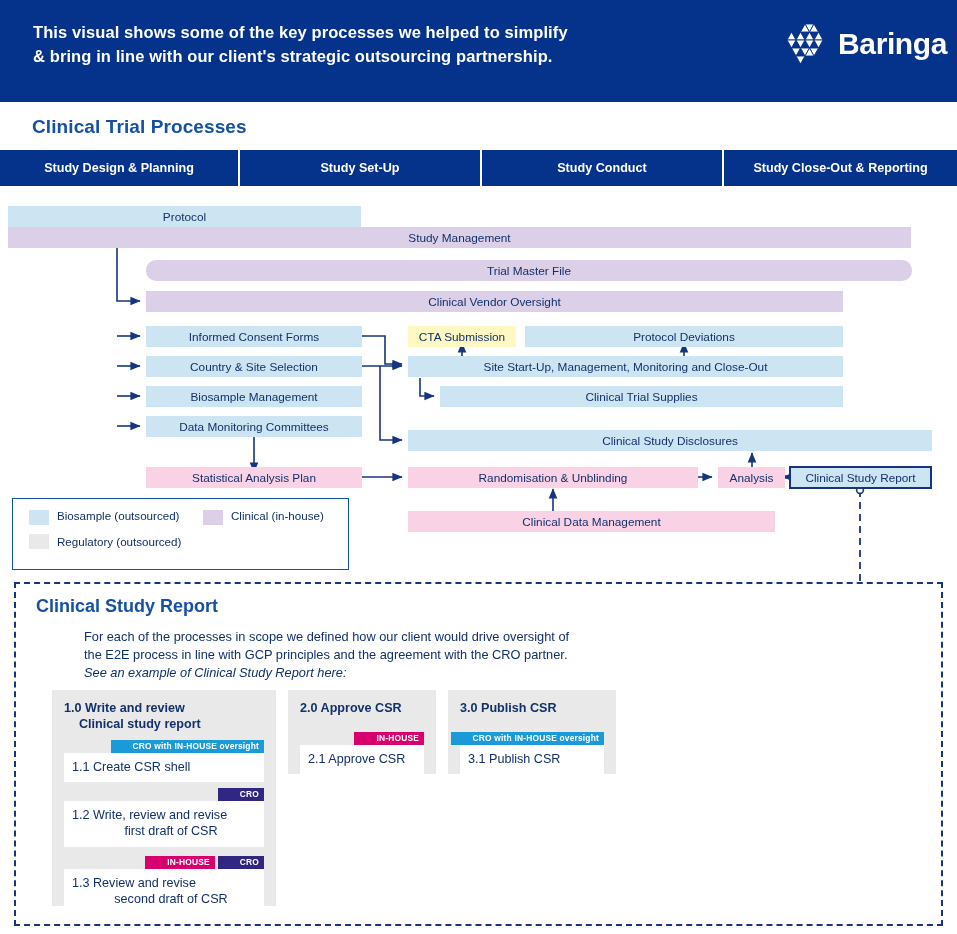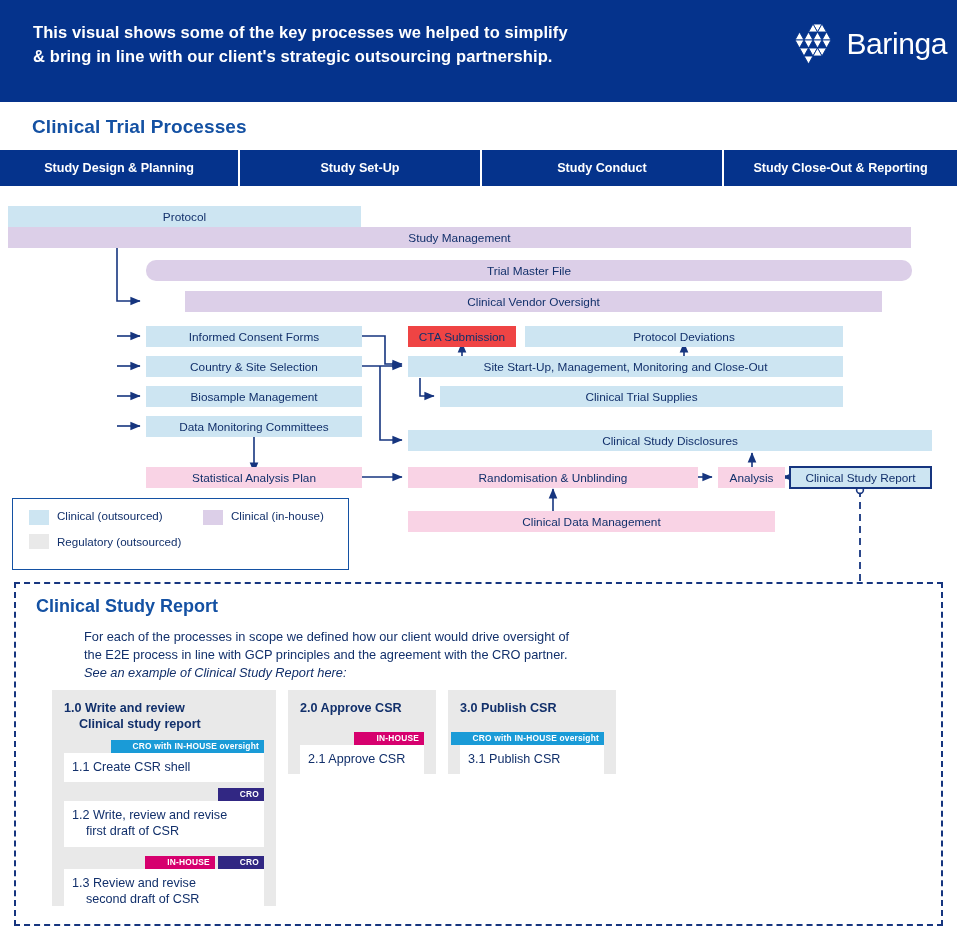--- a/index.html
+++ b/index.html
@@ -19,21 +19,21 @@
   }
   #banner-text{
     position:absolute;left:33px;top:21px;width:700px;
     color:#ffffff;font-size:16.5px;font-weight:bold;line-height:1.45;
     letter-spacing:.1px;
   }
   #logo-wrap{
     position:absolute;right:22px;top:20px;display:flex;align-items:center;gap:9px;
   }
   #logo-mark{width:48px;height:48px;}
-  #logo-word{color:#fff;font-size:30px;font-weight:normal;letter-spacing:-0.4px;}
+  #logo-word{color:#fff;font-size:30px;font-weight:bold;letter-spacing:-0.4px;}
 
   
   #section-title{
     position:absolute;left:32px;top:116px;
     font-size:19px;font-weight:bold;color:#1451a3;letter-spacing:.1px;
   }
 
   
   #tabs{
     position:absolute;left:0;top:150px;width:957px;height:36px;
@@ -49,21 +49,21 @@
 
   
   #diagram{position:absolute;left:0;top:186px;width:957px;height:390px;}
   .bar{
     position:absolute;height:21px;box-sizing:border-box;
     display:flex;align-items:center;justify-content:center;
     font-size:11.8px;color:#12306b;white-space:nowrap;
   }
   .bar.clin-out{background:#cde5f2;}
   .bar.clin-in{background:#dccfe8;}
-  .bar.reg-out{background:#ef4444;}
+  .bar.reg-out{background:#fef9c3;}
   .bar.dm-out{background:#f9d3e5;}
   .bar.csr-box{
     background:#cde5f2;border:2px solid #16357f;height:23px;
     font-weight:normal;
   }
   #svg-links{position:absolute;left:0;top:0;width:957px;height:390px;overflow:visible;}
 
   
   #legend{
     position:absolute;left:12px;top:498px;width:337px;height:72px;
@@ -95,21 +95,21 @@
     color:#fff;font-size:8.4px;font-weight:bold;letter-spacing:.2px;
     padding:2px 5px 2px 22px;line-height:1.05;white-space:nowrap;
   }
   .badge.cro{background:#312783;}
   .badge.inhouse{background:#d6006e;}
   .badge.croih{background:#1a9bd7;}
   .substep{
     background:#ffffff;padding:6px 8px 7px 8px;
     font-size:12.6px;color:#12306b;line-height:1.3;box-sizing:border-box;
   }
-  .substep .ind{display:block;padding-left:14px;}
+  .substep .ind{display:block;padding-left:14px;text-align:center;}
 </style>
 </head>
 <body>
 
 <div id="banner">
   <div id="banner-text">
     <div>This visual shows some of the key processes we helped to simplify</div>
     <div>&amp; bring in line with our client's strategic outsourcing partnership.</div>
   </div>
   <div id="logo-wrap">
@@ -209,21 +209,21 @@
   </svg>
 <div class="bar clin-out" style="left: 8px; top: 20px; width: 353px;">
       <span>Protocol</span>
     </div>
     <div class="bar clin-in" style="left: 8px; top: 41px; width: 903px;">
       <span>Study Management</span>
     </div>
     <div class="bar clin-in" style="left: 146px; top: 74px; width: 766px; border-radius: 10px;">
       <span>Trial Master File</span>
     </div>
-    <div class="bar clin-in" style="left: 146px; top: 105px; width: 697px; margin-left: 39px;">
+    <div class="bar clin-in" style="left: 146px; top: 105px; width: 697px;">
       <span>Clinical Vendor Oversight</span>
     </div>
     <div class="bar clin-out" style="left: 146px; top: 140px; width: 216px;">
       <span>Informed Consent Forms</span>
     </div>
     <div class="bar reg-out" style="left: 408px; top: 140px; width: 108px;">
       <span>CTA Submission</span>
     </div>
     <div class="bar clin-out" style="left: 525px; top: 140px; width: 318px;">
       <span>Protocol Deviations</span>
@@ -259,21 +259,21 @@
       <span>Clinical Study Report</span>
     </div>
     <div class="bar dm-out" style="left: 408px; top: 325px; width: 367px;">
       <span>Clinical Data Management</span>
     </div>
   </div>
 
 <div id="legend">
     <div class="leg-item" style="left: 16px; top: 10px;">
       <span class="leg-sw" style="background: rgb(205, 229, 242);"></span>
-      <span class="leg-lbl">Clinical (outsourced)</span>
+      <span class="leg-lbl">Biosample (outsourced)</span>
     </div>
     <div class="leg-item" style="left: 190px; top: 10px;">
       <span class="leg-sw" style="background: rgb(220, 207, 232);"></span>
       <span class="leg-lbl">Clinical (in-house)</span>
     </div>
     <div class="leg-item" style="left: 16px; top: 34px; align-items: flex-end;">
       <span class="leg-sw" style="background: rgb(233, 233, 233);"></span>
       <span class="leg-lbl">Regulatory (outsourced)</span>
     </div>
   </div>

